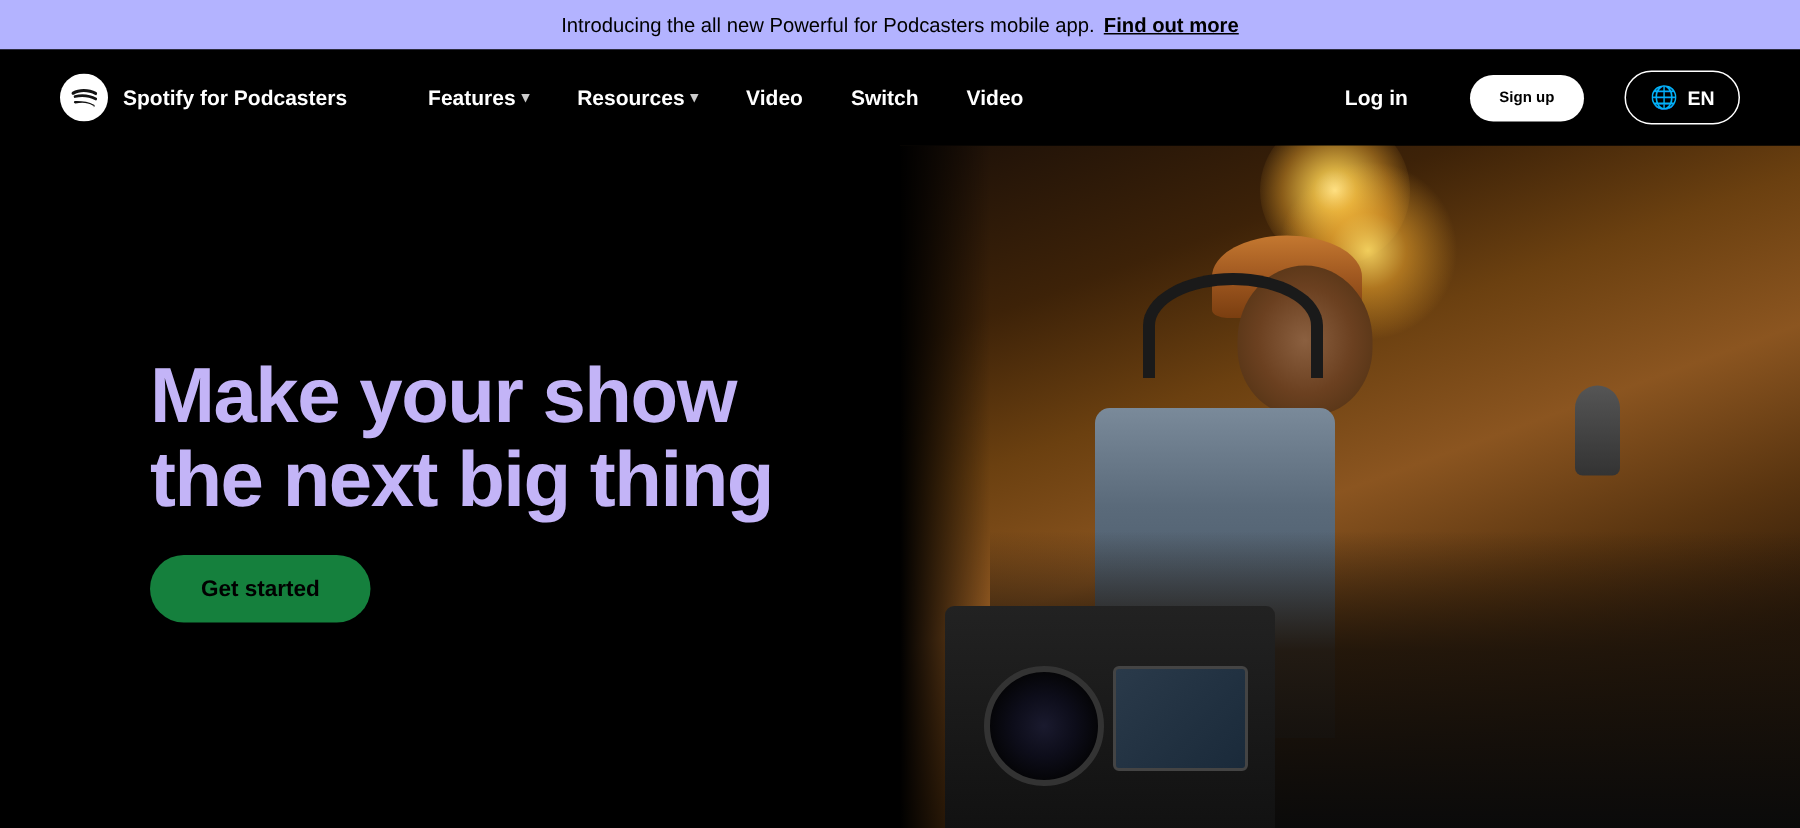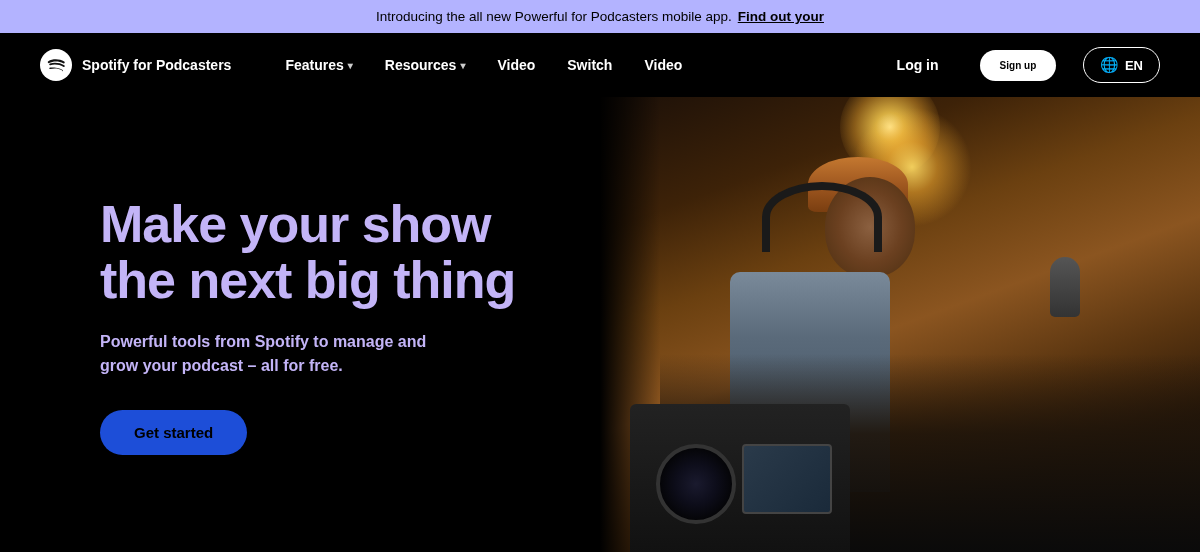--- a/index.html
+++ b/index.html
@@ -143,21 +143,21 @@
     }
     .hero-subtitle {
       font-size: 16px;
       font-weight: 700;
       color: #c3b4f7;
       line-height: 1.5;
       margin-bottom: 32px;
       max-width: 360px;
     }
     .cta-btn {
-      background: #1d4ed8;
+      background: #15803d;
       color: #000;
       border: none;
       padding: 14px 34px;
       border-radius: 30px;
       font-size: 15px;
       font-weight: 700;
       cursor: pointer;
       display: inline-block;
       width: fit-content;
     }
@@ -315,21 +315,21 @@
       background: linear-gradient(135deg, #2a3a4a, #1a2a3a);
       border-radius: 4px;
       border: 2px solid #444;
     }
   </style>
 </head>
 <body>
 
 <div id="announcement-banner">
   <span>Introducing the all new Powerful for Podcasters mobile app.</span>
-  <a>Find out your</a>
+  <a>Find out more</a>
 </div>
 
 <nav>
   <div class="nav-logo">
 
     <svg class="spotify-icon" viewBox="0 0 32 32" fill="none" xmlns="http://www.w3.org/2000/svg">
       <circle cx="16" cy="16" r="16" fill="white"></circle>
       <path d="M22.5 21.5c-.3 0-.5-.1-.7-.2-3.1-1.9-7-2.3-11.5-1.3-.4.1-.9-.2-1-.6-.1-.4.2-.9.6-1 5-.1 9.3.4 12.8 2.5.4.2.5.7.3 1.1-.2.3-.4.5-.5.5zm1.5-3.5c-.4 0-.6-.1-.8-.3-3.5-2.1-8.8-2.7-12.9-1.5-.5.2-1-.2-1.1-.6-.2-.5.2-1 .6-1.1 4.7-1.4 10.5-.7 14.5 1.7.4.2.6.8.3 1.2-.2.4-.4.6-.6.6zm.1-3.5c-.3 0-.6-.1-.9-.3-3.9-2.3-10.3-2.5-14-.1-.5.2-1.1 0-1.4-.5-.2-.5 0-1.1.5-1.4 4.3-2.6 11.4-2.4 15.9.2.5.3.7.9.4 1.4-.2.5-.5.7-.5.7z" fill="#121212"></path>
     </svg>
     <span class="nav-logo-text">
@@ -366,21 +366,20 @@
     </button>
   </div>
 </nav>
 
 <div class="hero">
   <div class="hero-left">
     <h1 class="hero-title">
       <span>Make your show</span><br>
       <span>the next big thing</span>
     </h1>
-    <p class="hero-subtitle">Powerful tools from Spotify to manage and grow your podcast – all for free.</p>
     <button class="cta-btn">Get started</button>
   </div>
 
   <div class="hero-right">
     <div class="studio-scene">
 
       <div class="lamp-light"></div>
 
       <div class="beanie"></div>
 

